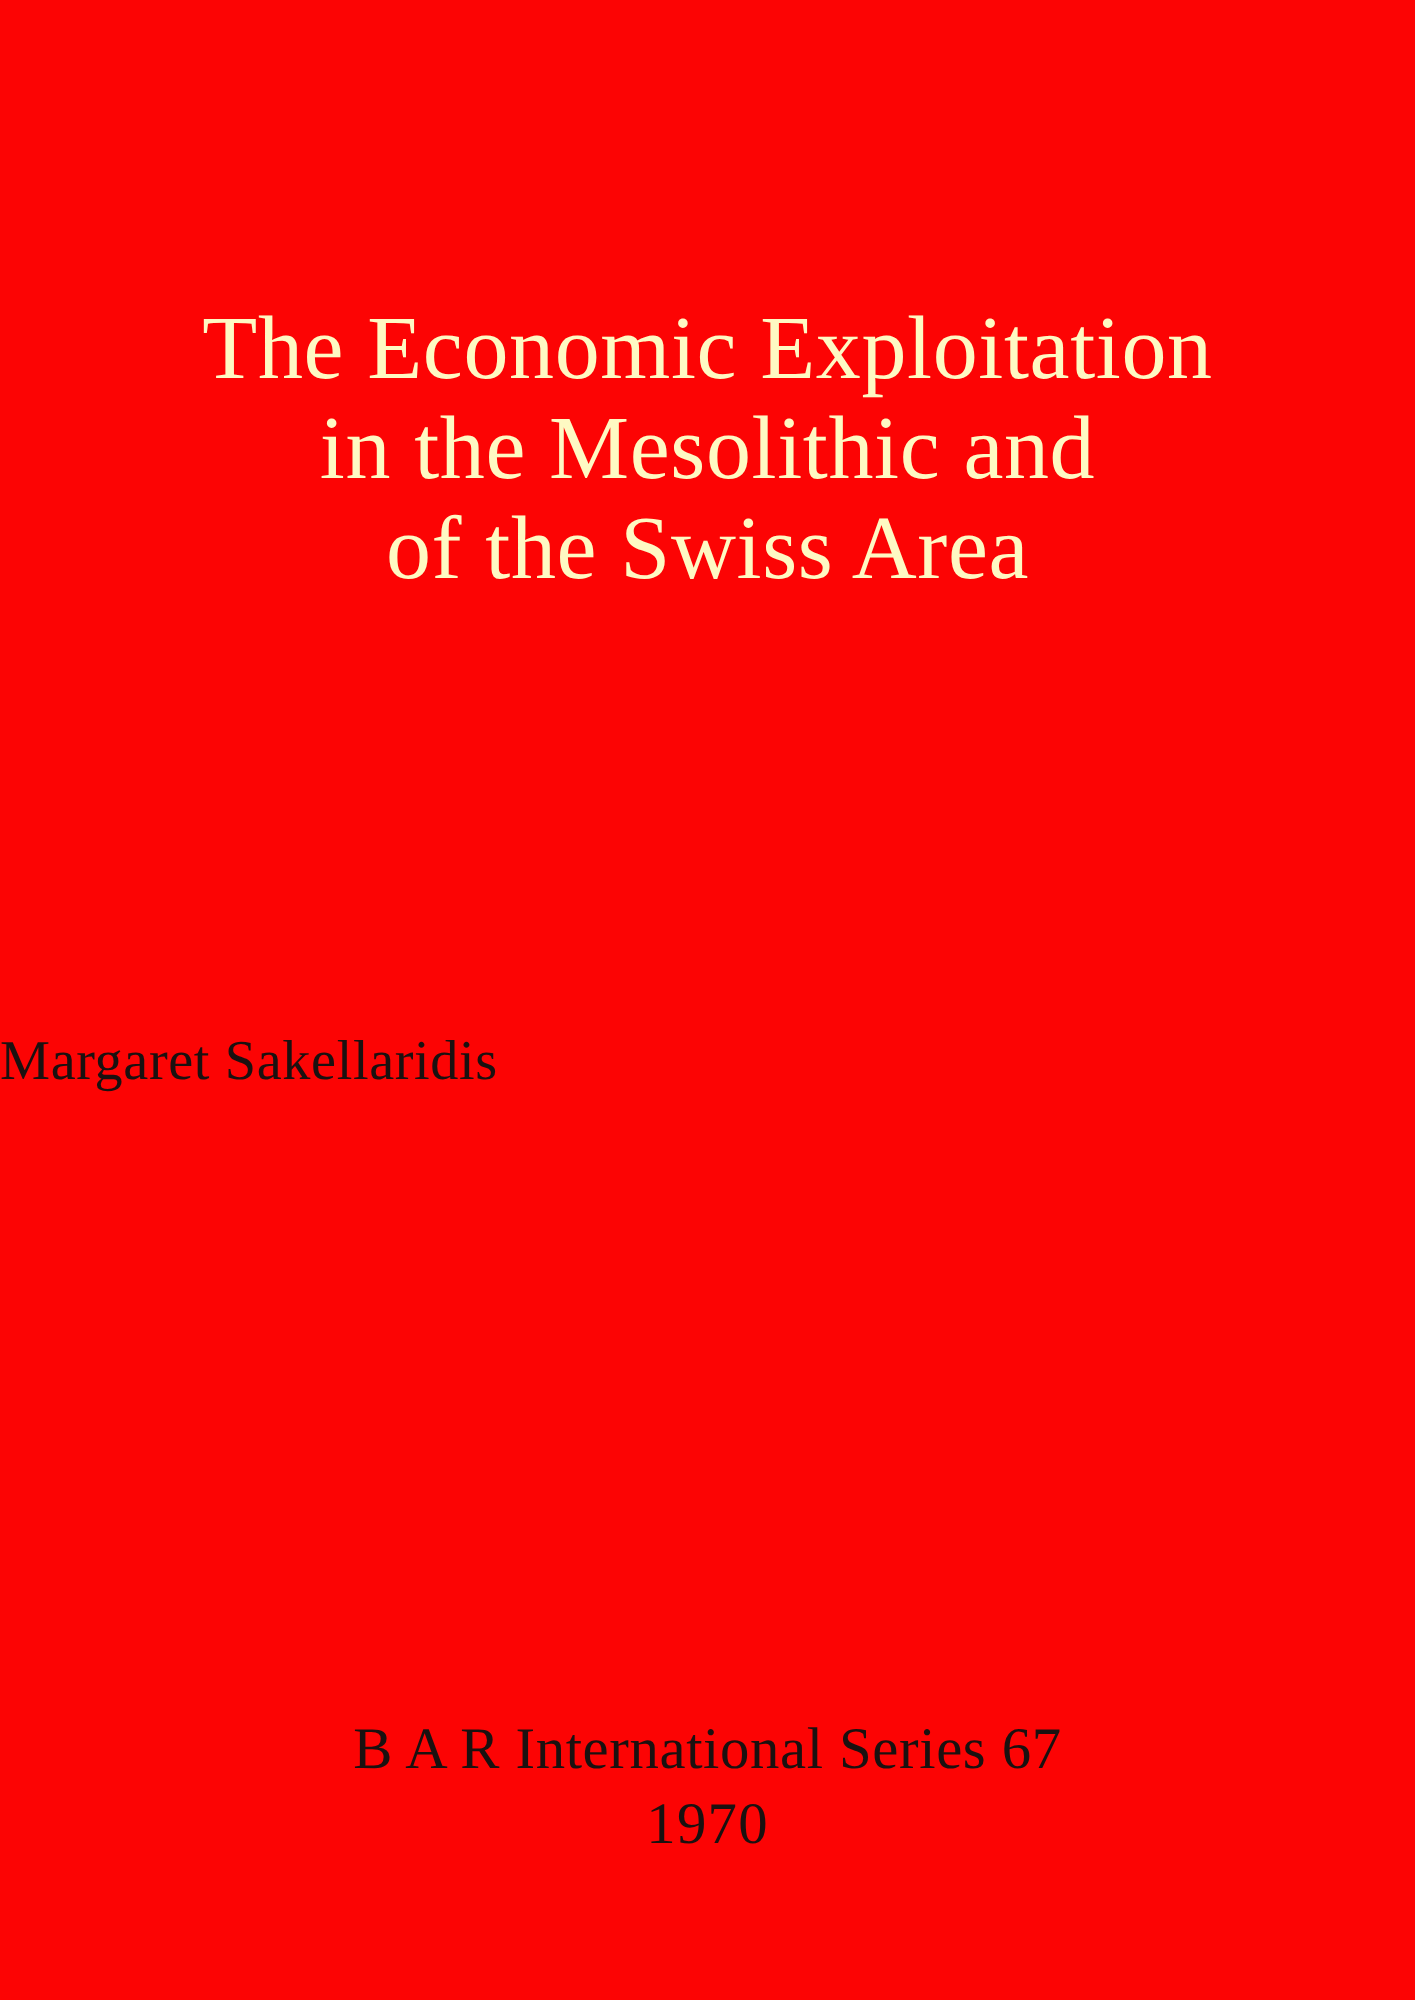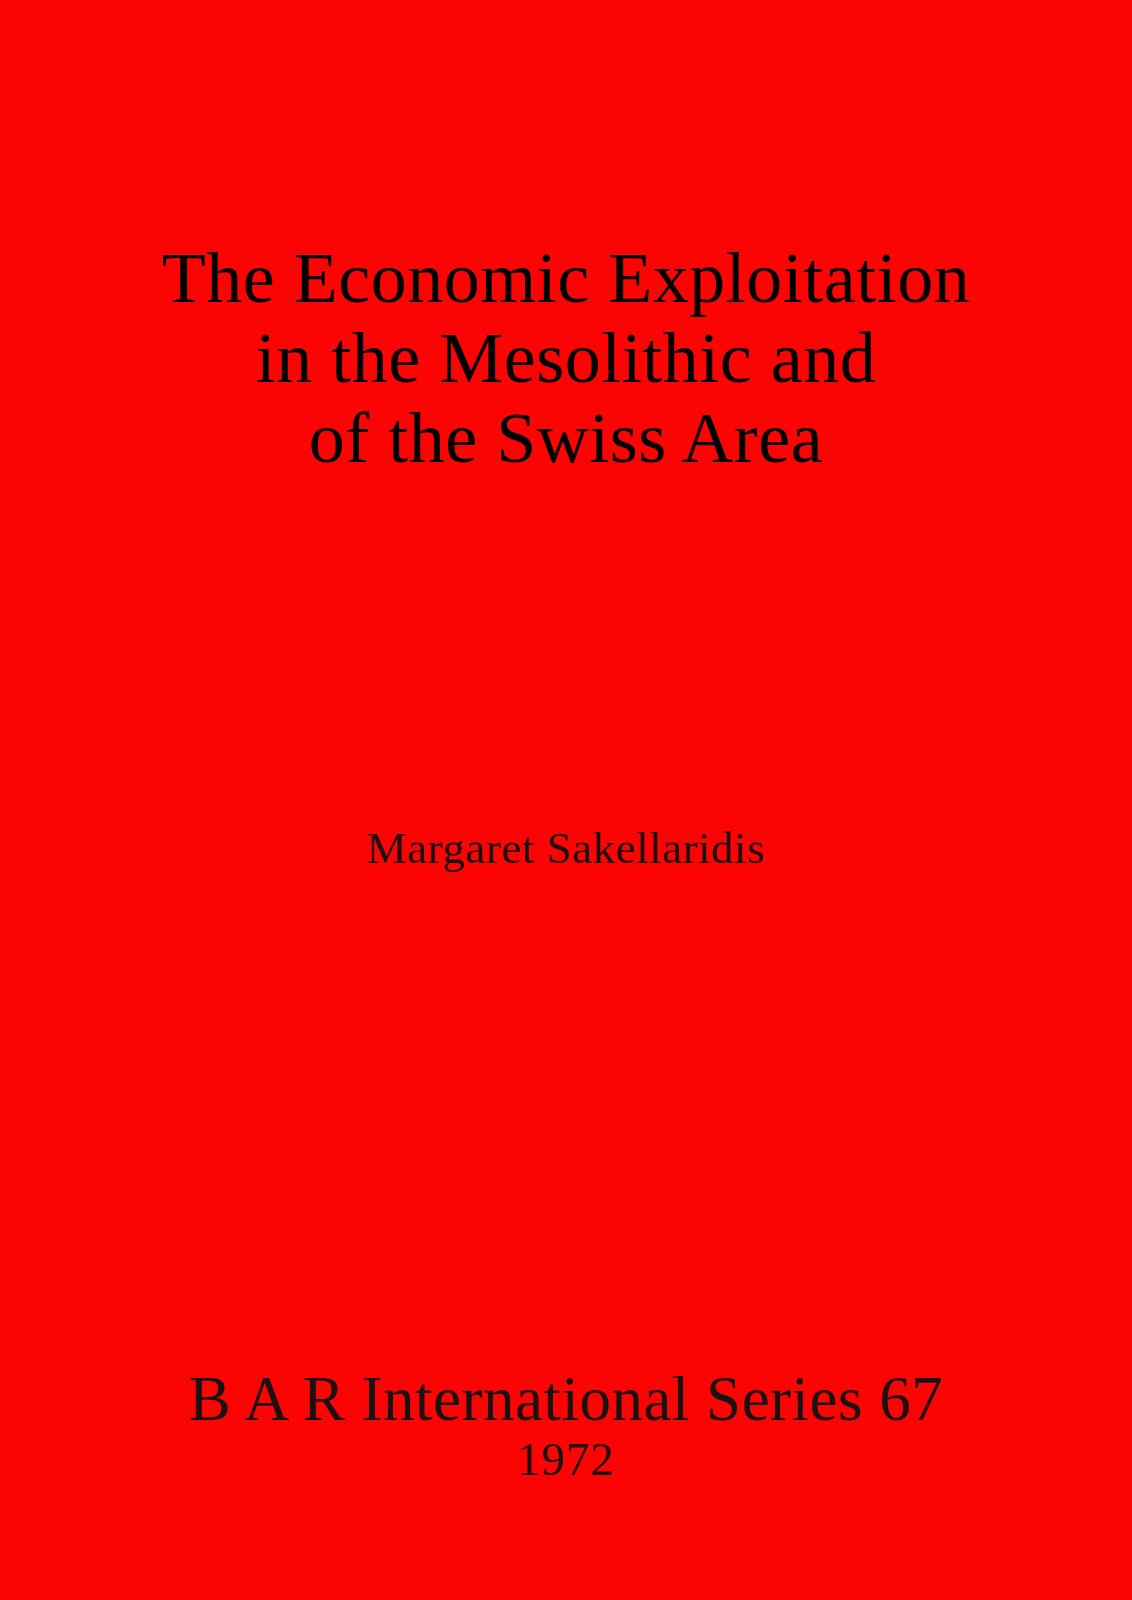--- a/index.html
+++ b/index.html
@@ -19,52 +19,52 @@
     height: 1600px;
     background: #fc0404;
     box-sizing: border-box;
   }
   .title-block {
     position: absolute;
     top: 238px;
     left: 0;
     width: 1132px;
     text-align: center;
-    color: #000000;
+    color: #fef9c3;
   }
   .title-line {
     font-size: 72px;
     line-height: 80px;
     font-weight: 400;
     letter-spacing: 0.5px;
     white-space: nowrap;
   }
   .author-block {
     position: absolute;
     top: 820px;
     left: 0;
     width: 1132px;
-    text-align: center;
+    text-align: left;
   }
   .author {
     font-size: 45px;
     line-height: 56px;
     color: #1a1110;
     letter-spacing: 0.5px;
   }
   .series-block {
     position: absolute;
     top: 1368px;
     left: 0;
     width: 1132px;
     text-align: center;
     color: #1a1110;
   }
   .series-line {
-    font-size: 63px;
+    font-size: 47px;
     line-height: 62px;
     letter-spacing: 0.5px;
   }
   .series-year {
     font-size: 47px;
     line-height: 58px;
     letter-spacing: 1px;
   }
 </style>
 </head>
@@ -77,16 +77,16 @@
     <div class="title-line">in the Mesolithic and</div>
     <div class="title-line">of the Swiss Area</div>
   </div>
 
   <div class="author-block">
     <div class="author">Margaret Sakellaridis</div>
   </div>
 
   <div class="series-block">
     <div class="series-line">B A R  International Series 67</div>
-    <div class="series-year">1972</div>
+    <div class="series-year">1970</div>
   </div>
 
 </div>
 
 </body></html>

